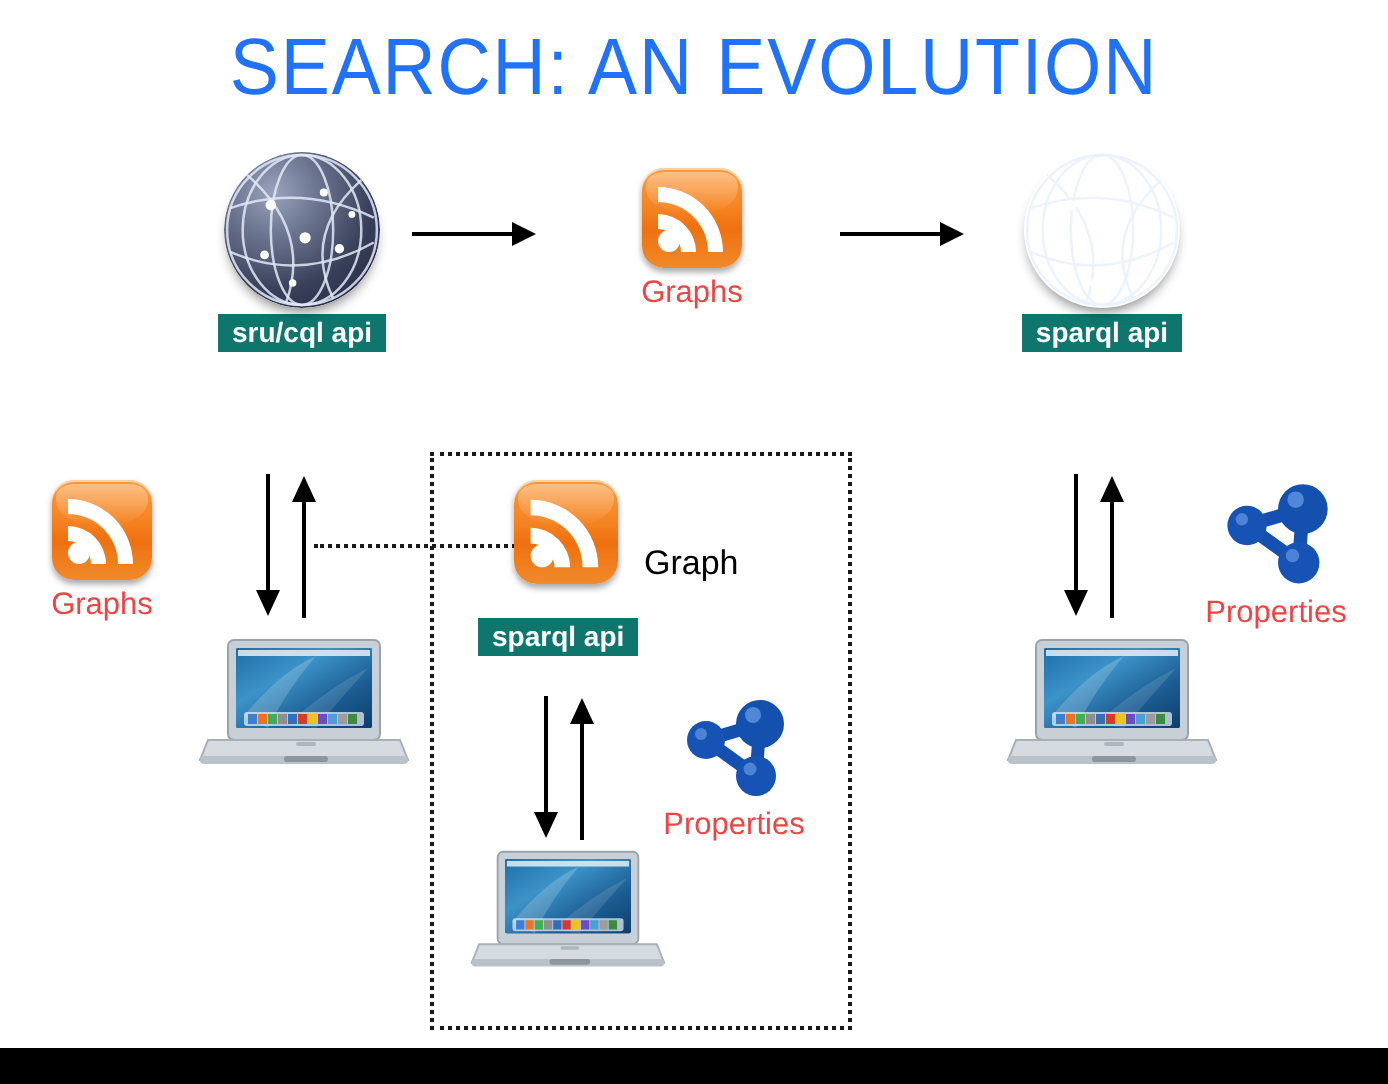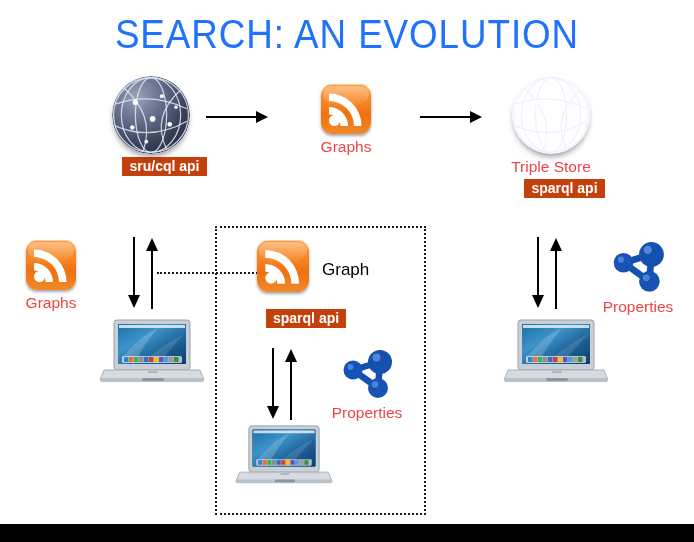--- a/index.html
+++ b/index.html
@@ -19,25 +19,24 @@
     white-space:nowrap;
   }
 
   
   .node{position:absolute;text-align:center;}
   .node .caption{
     font-size:15.5px;color:#ef4444;margin-top:4px;white-space:nowrap;
     font-family:"Liberation Sans",sans-serif;
   }
   .badge{
-    display:inline-block;background:#c2410c;color:#fff;
+    display:inline-block;background:#0f766e;color:#fff;
     font-size:14px;font-weight:bold;padding:1px 7px 2px 7px;
     margin-top:3px;white-space:nowrap;line-height:1.15;
     font-family:"Liberation Sans",sans-serif;
-    margin-left:27px;
   }
 
   
   .globe{position:relative;border-radius:50%;overflow:hidden;
      box-shadow:0 4px 6px -2px rgba(0,0,0,.45);}
   .globe .gbase{position:absolute;inset:0;border-radius:50%;}
   .globe svg{position:absolute;inset:0;}
 
   
   .rss{position:relative;border-radius:22%;
@@ -145,21 +144,20 @@
           <circle cx="30" cy="34" r="3.4"></circle>
             <circle cx="64" cy="26" r="2.6"></circle>
           <circle cx="52" cy="55" r="3.6"></circle>
             <circle cx="26" cy="66" r="2.8"></circle>
           <circle cx="74" cy="62" r="3.0"></circle>
             <circle cx="44" cy="84" r="2.4"></circle>
           <circle cx="82" cy="40" r="2.2"></circle>
         </g>
       </svg>
     </div>
-    <div class="caption">Triple Store</div>
     <div><span class="badge">sparql api</span></div>
   </div>
 
   <div class="groupbox" style="left:215px;top:226px;width:207px;height:285px;"></div>
 
   <div class="node" style="left:8px;top:240px;width:86px;">
     <div class="rss" style="width:50px;height:50px;margin:0 auto;">
       <svg viewBox="0 0 100 100">
         <g fill="#ffffff">
           <circle cx="27" cy="73" r="11"></circle>
@@ -223,21 +221,21 @@
     <div class="rss" style="width:52px;height:52px;margin:0 auto;">
       <svg viewBox="0 0 100 100">
         <g fill="#ffffff">
           <circle cx="27" cy="73" r="11"></circle>
           <path d="M16 46 A38 38 0 0 1 54 84 h-15 A23 23 0 0 0 16 61 z"></path>
           <path d="M16 19 A65 65 0 0 1 81 84 h-15 A50 50 0 0 0 16 34 z"></path>
         </g>
       </svg>
     </div>
   </div>
-  <div style="position:absolute;left:322px;top:260px;font-size:17px;color:#000;">Graph</div>
+  <div style="position:absolute;left:322px;top:272px;font-size:17px;color:#000;">Graph</div>
   <div style="position:absolute;left:239px;top:306px;">
     <span class="badge">sparql api</span>
   </div>
 
   <div class="arrow" style="left:266px;top:348px;width:32px;height:72px;">
     <svg viewBox="0 0 32 72">
       <line x1="7" y1="0" x2="7" y2="60" stroke="#000" stroke-width="2"></line>
       <polygon points="1,58 13,58 7,71" fill="#000"></polygon>
       <line x1="25" y1="72" x2="25" y2="12" stroke="#000" stroke-width="2"></line>
       <polygon points="19,14 31,14 25,1" fill="#000"></polygon>

